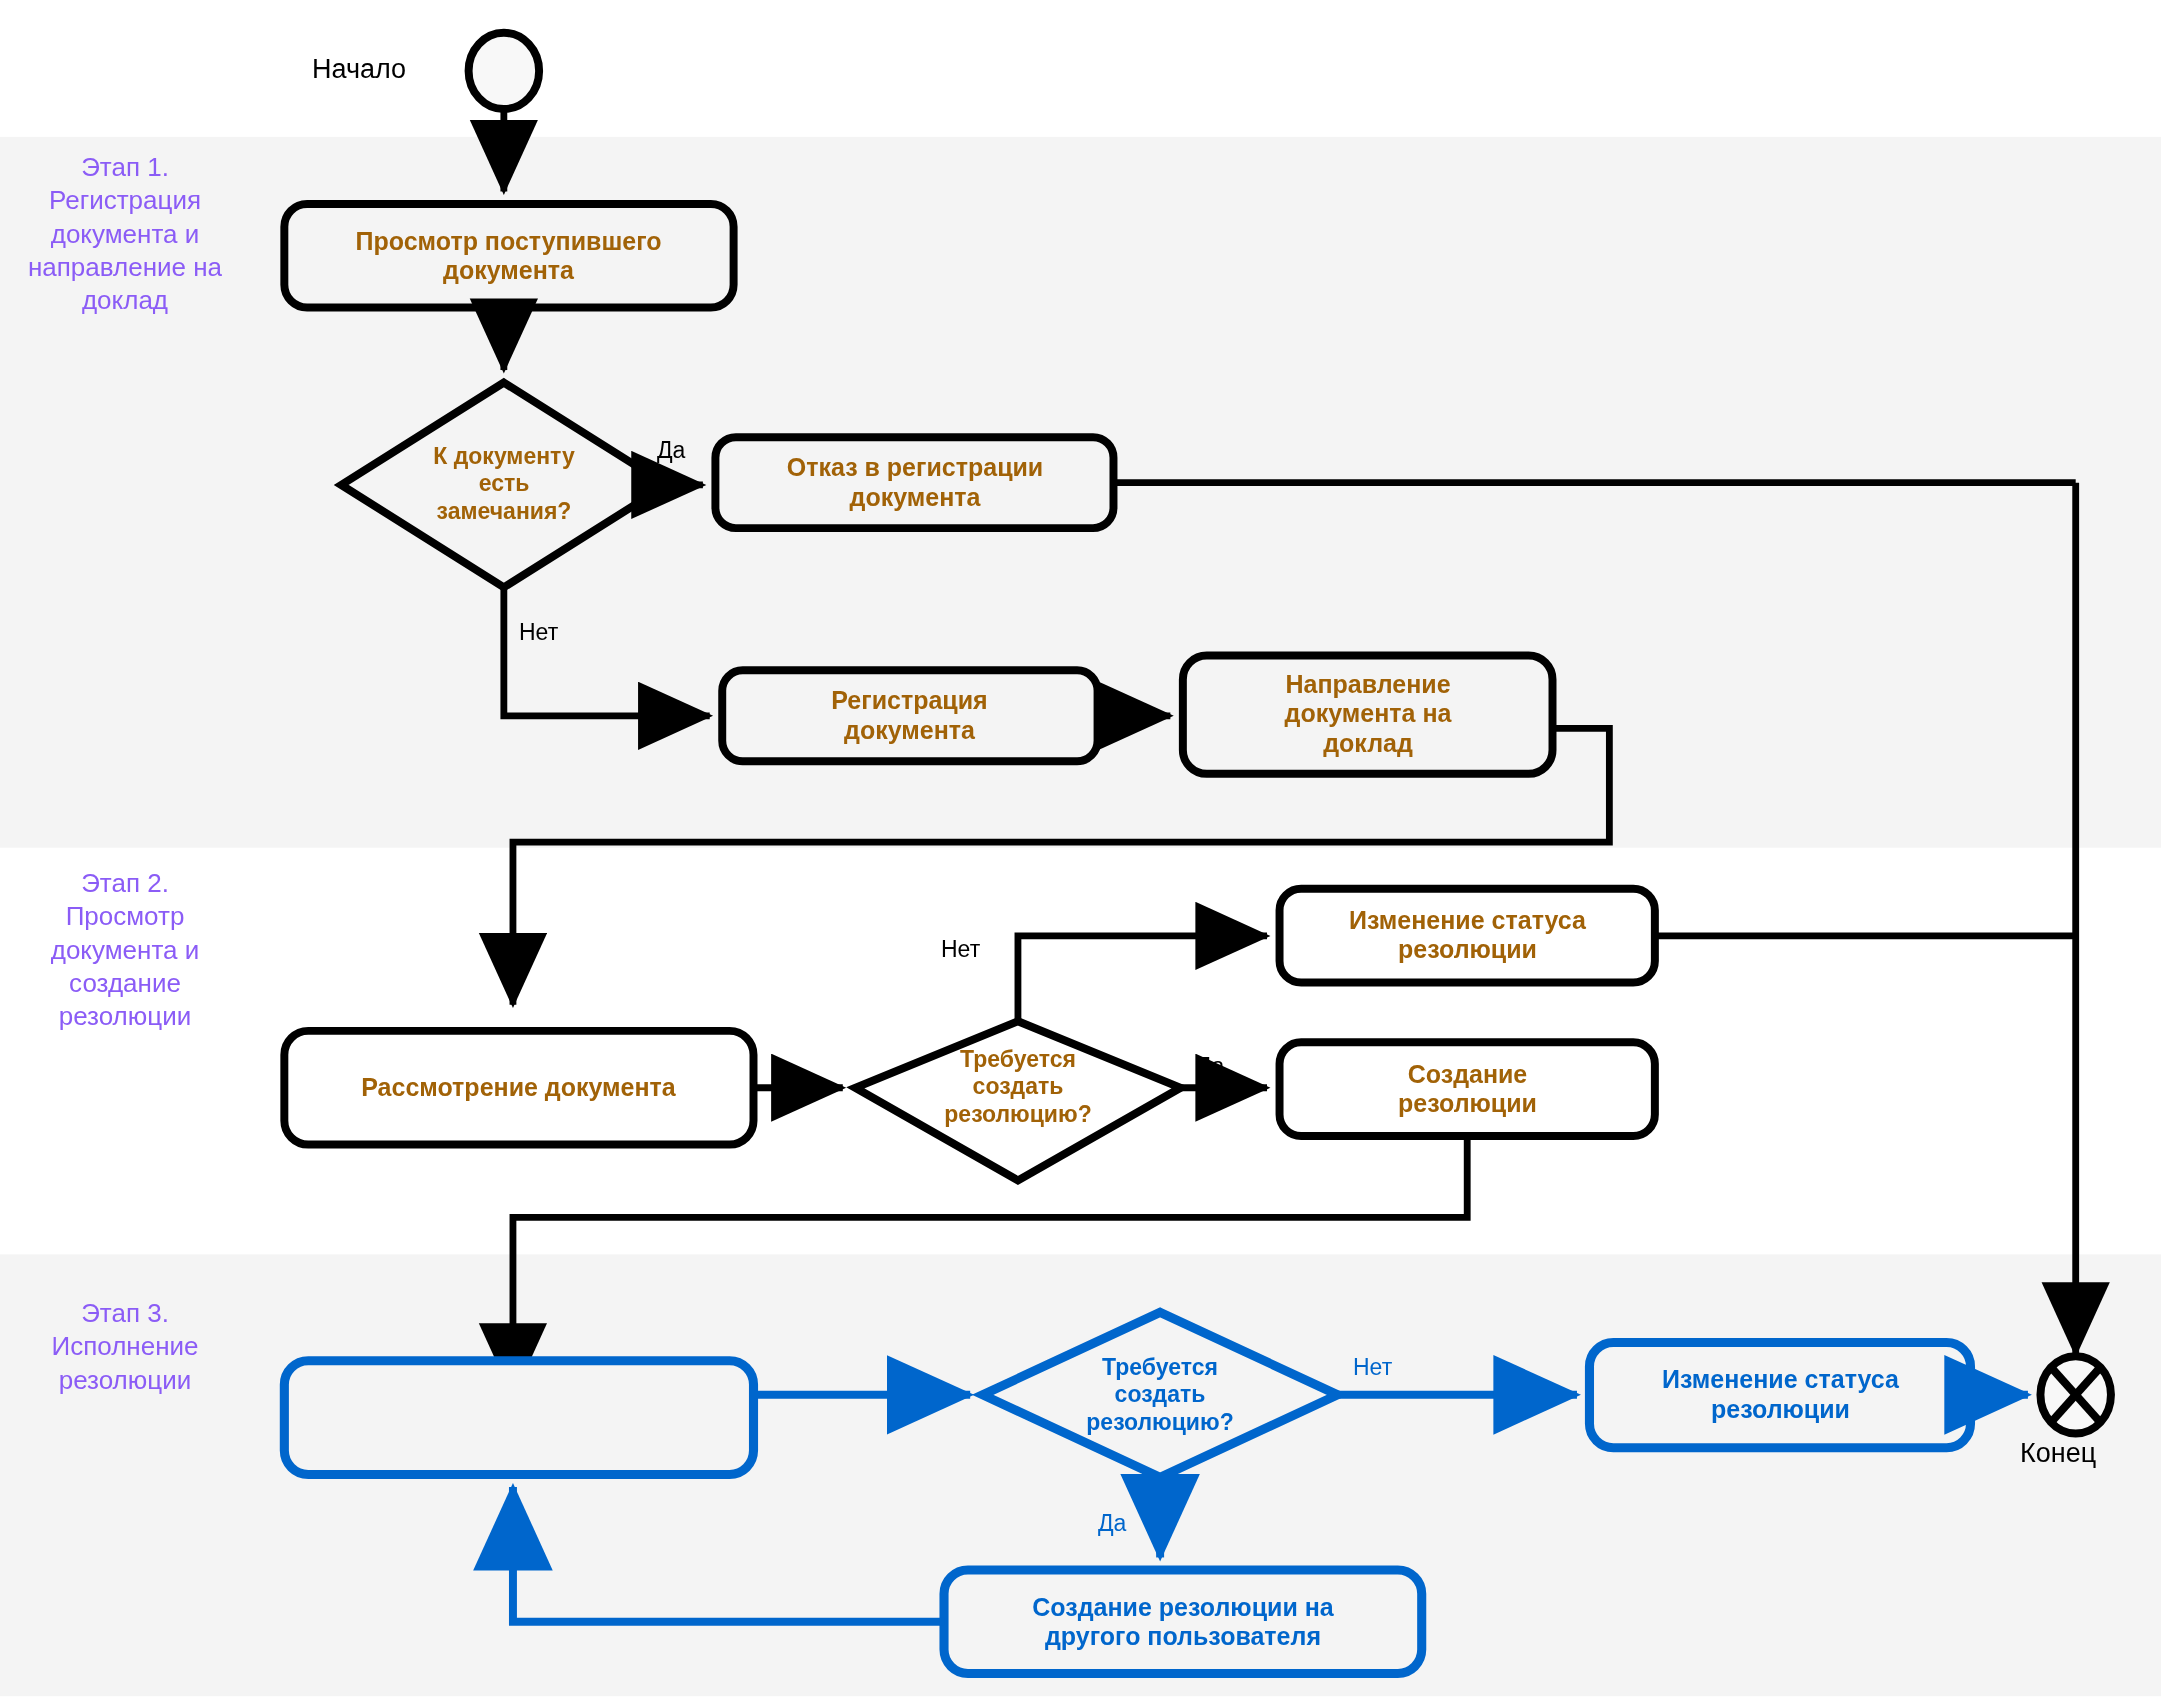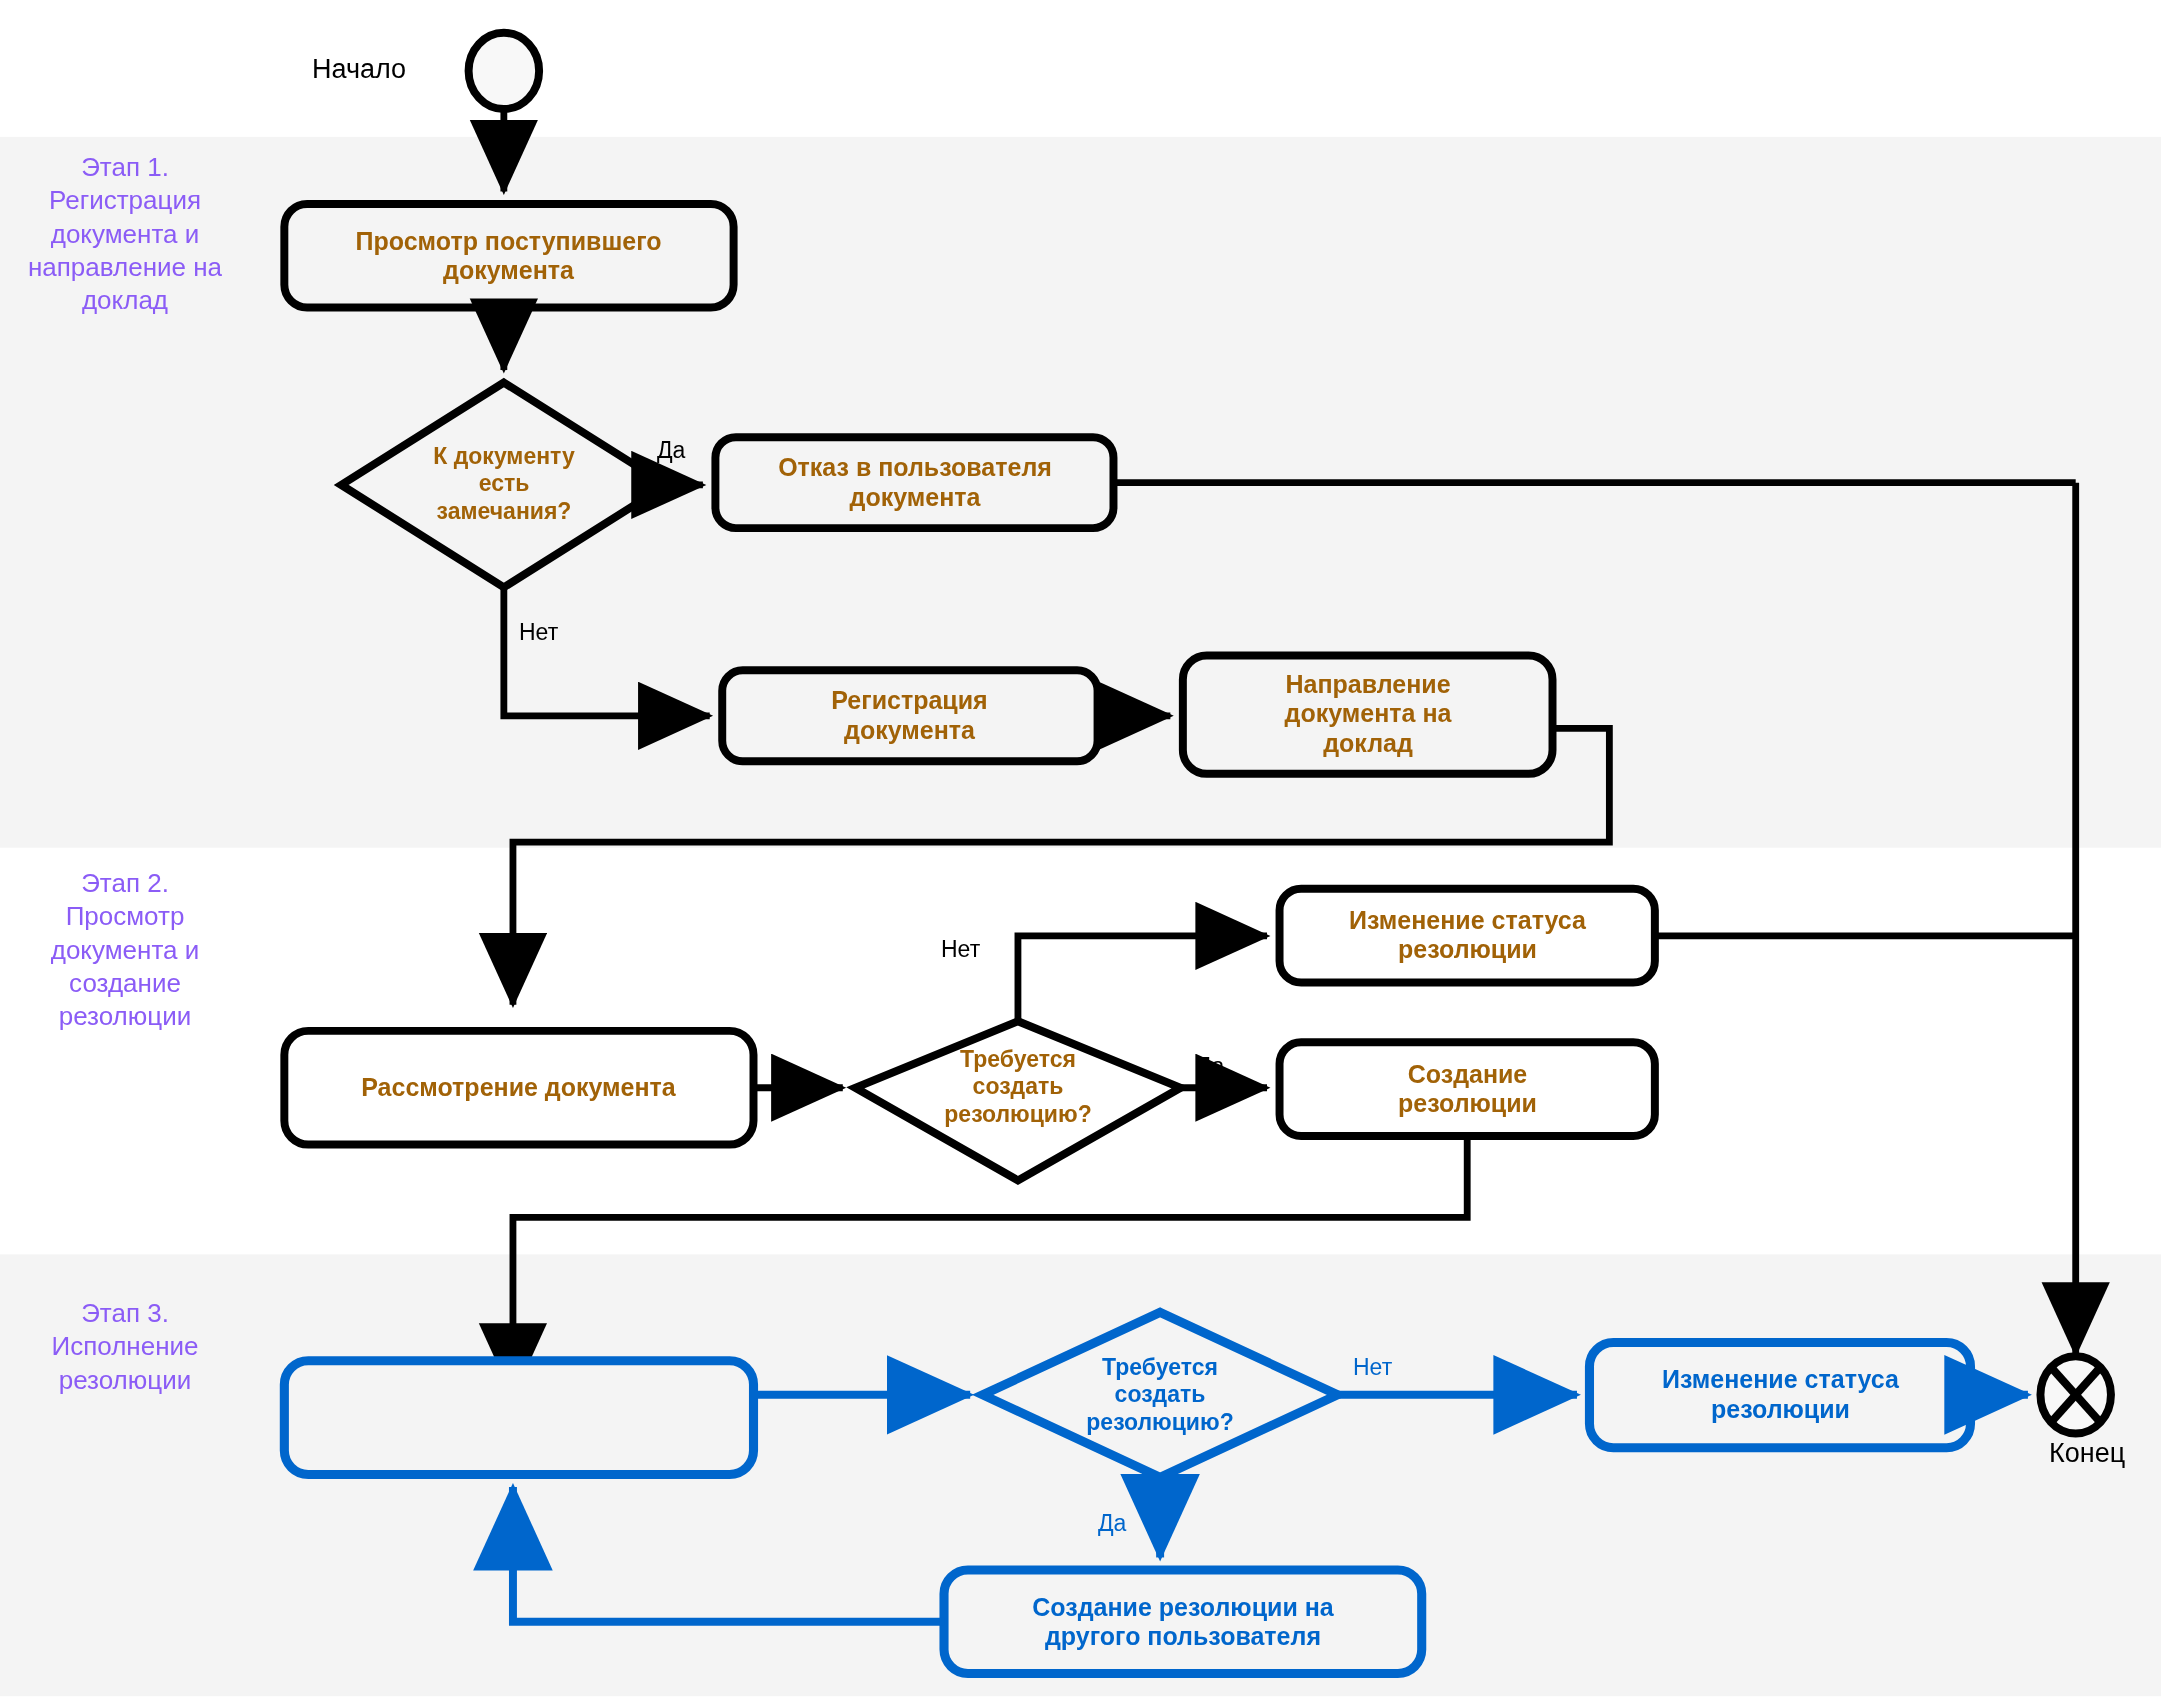--- a/index.html
+++ b/index.html
@@ -146,28 +146,28 @@
   <div class="band-label" style="left:0px; top:867px; width:250px;">Этап 2.
 Просмотр
 документа и
 создание
 резолюции</div>
   <div class="band-label" style="left:0px; top:1297px; width:250px;">Этап 3.
 Исполнение
 резолюции</div>
 
   <div class="terminator-label" style="left:312px; top:54px;">Начало</div>
-  <div class="terminator-label" style="left:2020px; top:1438px;margin-left:29px;">Конец</div>
+  <div class="terminator-label" style="left:2020px; top:1438px;">Конец</div>
 
   <div class="node-label black" style="left:284px; top:204px; width:449px; height:104px;">Просмотр поступившего
 документа</div>
   <div class="node-label black" style="left:373px; top:433px; width:262px; height:102px; font-size:23px;">К документу
 есть
 замечания?</div>
-  <div class="node-label black" style="left:716px; top:437px; width:398px; height:91px;">Отказ в пользователя
+  <div class="node-label black" style="left:716px; top:437px; width:398px; height:91px;">Отказ в регистрации
 документа</div>
   <div class="node-label black" style="left:722px; top:670px; width:375px; height:91px;">Регистрация
 документа</div>
   <div class="node-label black" style="left:1183px; top:655px; width:370px; height:118px;">Направление
 документа на
 доклад</div>
 
   <div class="node-label black" style="left:284px; top:1031px; width:469px; height:114px;">Рассмотрение документа</div>
   <div class="node-label black" style="left:893px; top:1036px; width:250px; height:102px; font-size:23px;">Требуется
 создать

